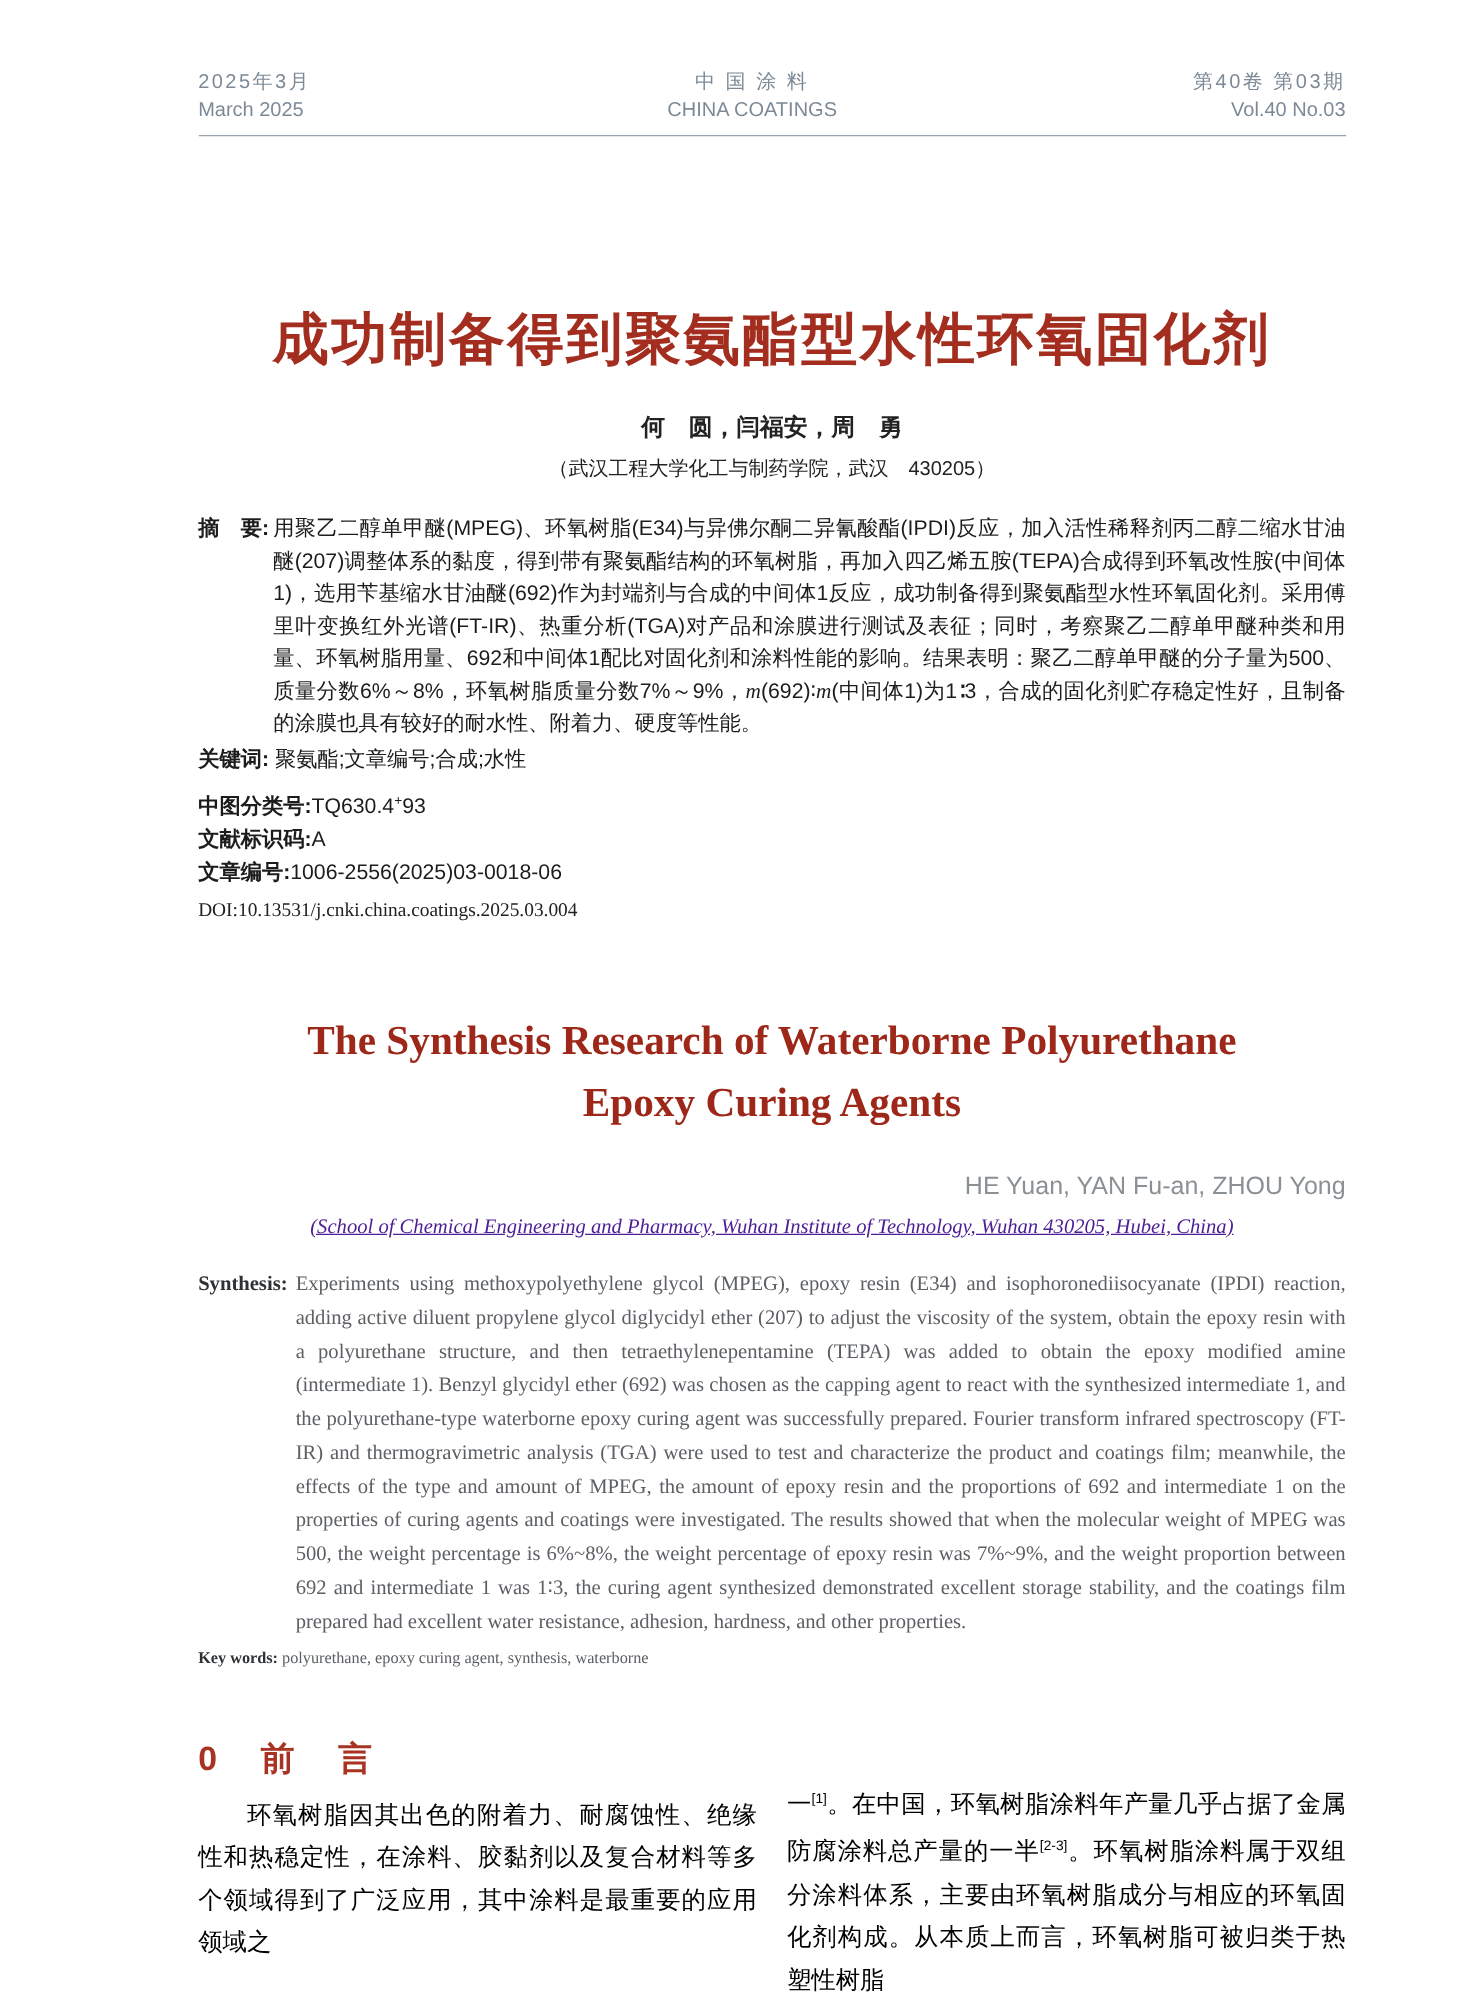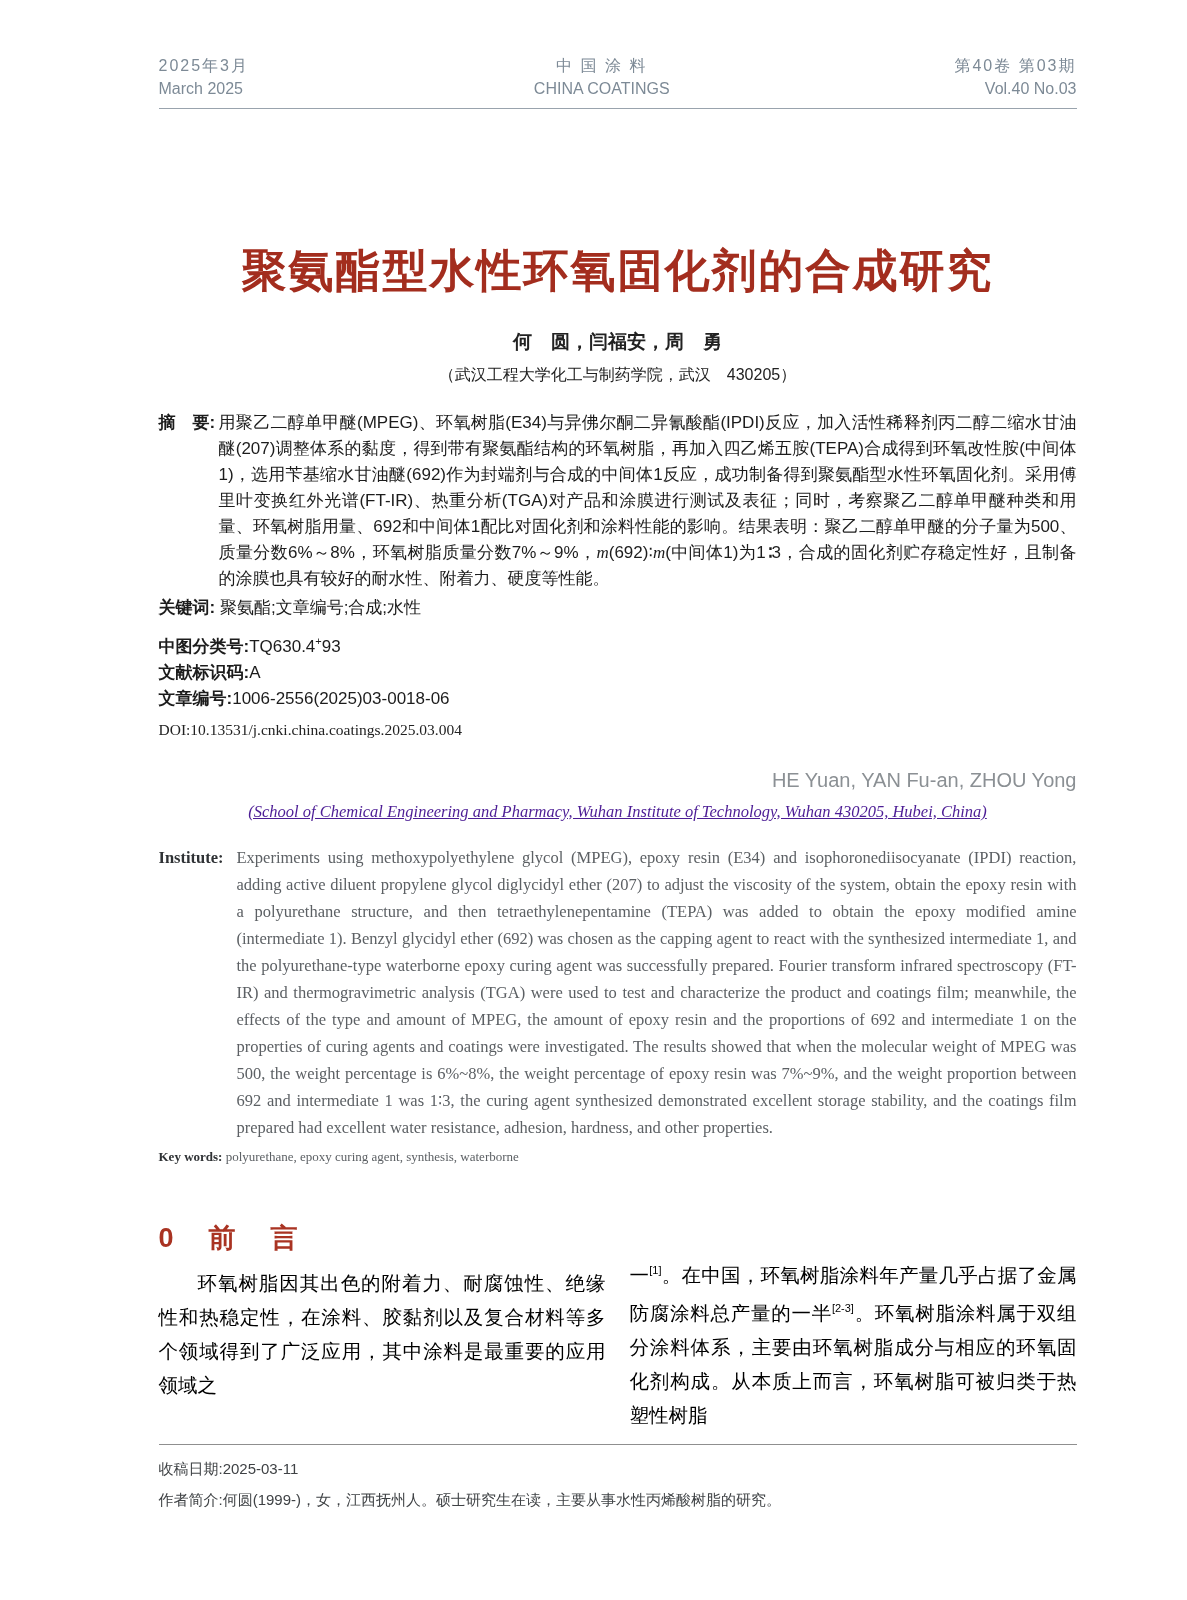--- a/index.html
+++ b/index.html
@@ -194,21 +194,21 @@
       <div class="col center">
         <div class="cn">中 国 涂 料</div>
         <div class="en">CHINA COATINGS</div>
       </div>
       <div class="col right">
         <div class="cn">第40卷 第03期</div>
         <div class="en">Vol.40 No.03</div>
       </div>
     </div>
 
-    <h1 class="title-cn">聚氨酯型水性环氧固化剂的合成研究</h1>
+    <h1 class="title-cn">成功制备得到聚氨酯型水性环氧固化剂</h1>
     <div class="authors-cn">何　圆，闫福安，周　勇</div>
     <div class="affil-cn">（武汉工程大学化工与制药学院，武汉　430205）</div>
 
     <div class="abstract-cn">
       <span class="label">摘　要:</span>
       <span class="body"><span>用聚乙二醇单甲醚(MPEG)、环氧树脂(E34)与异佛尔酮二异氰酸酯(IPDI)反应，加入活性稀释剂丙二醇二缩水甘油醚(207)调整体系的黏度，得到带有聚氨酯结构的环氧树脂，再加入四乙烯五胺(TEPA)合成得到环氧改性胺(中间体1)，选用苄基缩水甘油醚(692)作为封端剂与合成的中间体1反应，成功制备得到聚氨酯型水性环氧固化剂。采用傅里叶变换红外光谱(FT-IR)、热重分析(TGA)对产品和涂膜进行测试及表征；同时，考察聚乙二醇单甲醚种类和用量、环氧树脂用量、692和中间体1配比对固化剂和涂料性能的影响。结果表明：聚乙二醇单甲醚的分子量为500、质量分数6%～8%，环氧树脂质量分数7%～9%，</span><span class="it">m</span><span>(692)∶</span><span class="it">m</span><span>(中间体1)为1∶3，合成的固化剂贮存稳定性好，且制备的涂膜也具有较好的耐水性、附着力、硬度等性能。</span></span>
     </div>
 
     <div class="keywords-cn">
       <span class="label">关键词:</span>
@@ -216,25 +216,26 @@
     </div>
 
     <div class="meta-row">
       <span class="meta-item"><span class="label">中图分类号:</span><span>TQ630.4</span><sup>+</sup><span>93</span></span>
       <span class="meta-item"><span class="label">文献标识码:</span><span>A</span></span>
       <span class="meta-item"><span class="label">文章编号:</span><span>1006-2556(2025)03-0018-06</span></span>
     </div>
 
     <div class="doi-line">DOI:10.13531/j.cnki.china.coatings.2025.03.004</div>
 
+    <h2 class="title-en">The Synthesis Research of Waterborne Polyurethane Epoxy Curing Agents</h2>
     <div class="authors-en">HE Yuan, YAN Fu-an, ZHOU Yong</div>
     <div class="affil-en">(School of Chemical Engineering and Pharmacy, Wuhan Institute of Technology, Wuhan 430205, Hubei, China)</div>
 
     <div class="abstract-en">
-      <span class="label">Institute:</span>
+      <span class="label">Synthesis:</span>
       <span class="body">Experiments using methoxypolyethylene glycol (MPEG), epoxy resin (E34) and isophoronediisocyanate (IPDI) reaction, adding active diluent propylene glycol diglycidyl ether (207) to adjust the viscosity of the system, obtain the epoxy resin with a polyurethane structure, and then tetraethylenepentamine (TEPA) was added to obtain the epoxy modified amine (intermediate 1). Benzyl glycidyl ether (692) was chosen as the capping agent to react with the synthesized intermediate 1, and the polyurethane-type waterborne epoxy curing agent was successfully prepared. Fourier transform infrared spectroscopy (FT-IR) and thermogravimetric analysis (TGA) were used to test and characterize the product and coatings film; meanwhile, the effects of the type and amount of MPEG, the amount of epoxy resin and the proportions of 692 and intermediate 1 on the properties of curing agents and coatings were investigated. The results showed that when the molecular weight of MPEG was 500, the weight percentage is 6%~8%, the weight percentage of epoxy resin was 7%~9%, and the weight proportion between 692 and intermediate 1 was 1∶3, the curing agent synthesized demonstrated excellent storage stability, and the coatings film prepared had excellent water resistance, adhesion, hardness, and other properties.</span>
     </div>
 
     <div class="keywords-en">
       <span class="label">Key words:</span>
       <span>polyurethane, epoxy curing agent, synthesis, waterborne</span>
     </div>
 
     <div class="intro">
       <div class="col col-left">

